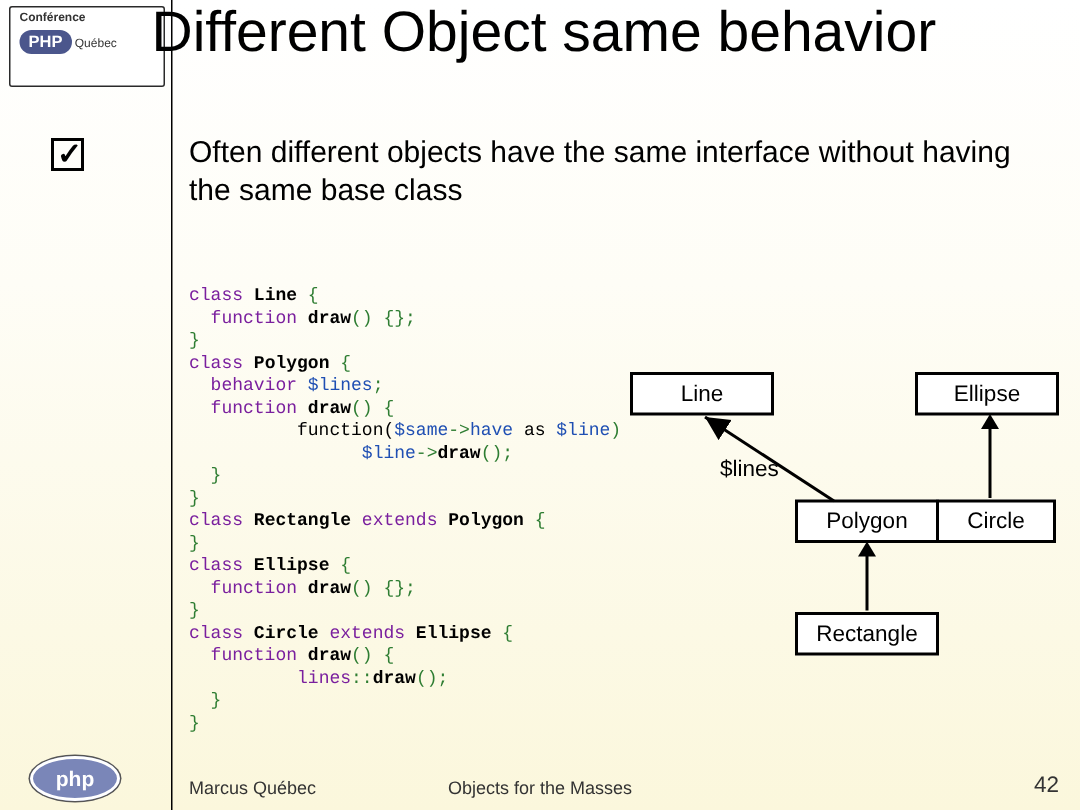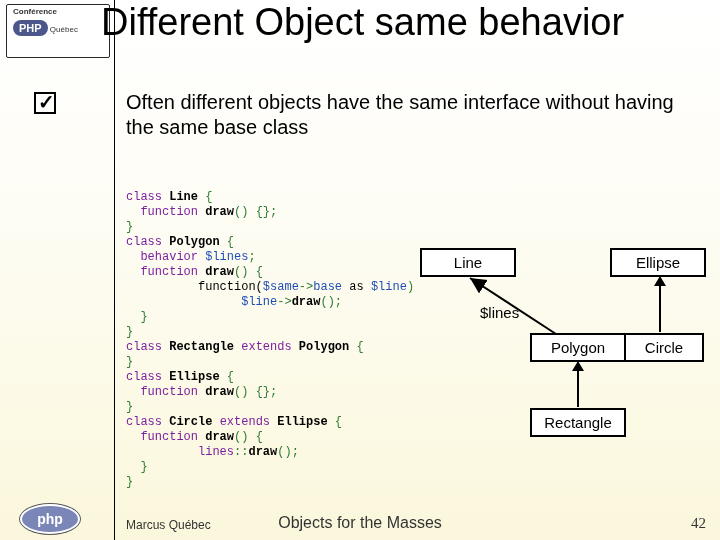--- a/index.html
+++ b/index.html
@@ -148,31 +148,30 @@
     bottom: 8px;
     font-size: 12px;
     color: #333;
   }
   .footer-center {
     position: absolute;
     left: 0;
     right: 0;
     bottom: 8px;
     text-align: center;
-    font-size: 16px;
+    font-size: 12px;
     color: #333;
     margin-top: 48px;
   }
   .footer-right {
     position: absolute;
     right: 14px;
     bottom: 8px;
     font-size: 15px;
     color: #333;
-    font-family: Liberation Serif, serif;
   }
   .php-footer-logo {
     position: absolute;
     left: 20px;
     bottom: 6px;
     width: 60px;
     height: 30px;
     background: #7a86b8;
     border-radius: 50%;
     color: #fff;
@@ -201,21 +200,21 @@
   <div class="title">Different Object same behavior</div>
 
   <div class="subtitle">Often different objects have the same interface without having the same base class</div>
 
   <div class="code"><span class="kw">class</span><span class="cls"> Line </span><span class="op">{</span>
 <span class="kw">  function </span><span class="fn">draw</span><span class="op">() {};</span>
 <span class="op">}</span>
 <span class="kw">class</span><span class="cls"> Polygon </span><span class="op">{</span>
 <span class="kw">  behavior </span><span class="var">$lines</span><span class="op">;</span>
 <span class="kw">  function </span><span class="fn">draw</span><span class="op">() {</span>
-<span class="plain">          function(</span><span class="var">$same</span><span class="op">-&gt;</span><span class="var">base</span><span class="plain"> as </span><span class="var">$line</span><span class="op">)</span>
+<span class="plain">          function(</span><span class="var">$same</span><span class="op">-&gt;</span><span class="var">have</span><span class="plain"> as </span><span class="var">$line</span><span class="op">)</span>
 <span class="plain">                </span><span class="var">$line</span><span class="op">-&gt;</span><span class="fn">draw</span><span class="op">();</span>
 <span class="op">  }</span>
 <span class="op">}</span>
 <span class="kw">class</span><span class="cls"> Rectangle </span><span class="kw">extends</span><span class="cls"> Polygon </span><span class="op">{</span>
 <span class="op">}</span>
 <span class="kw">class</span><span class="cls"> Ellipse </span><span class="op">{</span>
 <span class="kw">  function </span><span class="fn">draw</span><span class="op">() {};</span>
 <span class="op">}</span>
 <span class="kw">class</span><span class="cls"> Circle </span><span class="kw">extends</span><span class="cls"> Ellipse </span><span class="op">{</span>
 <span class="kw">  function </span><span class="fn">draw</span><span class="op">() {</span>

